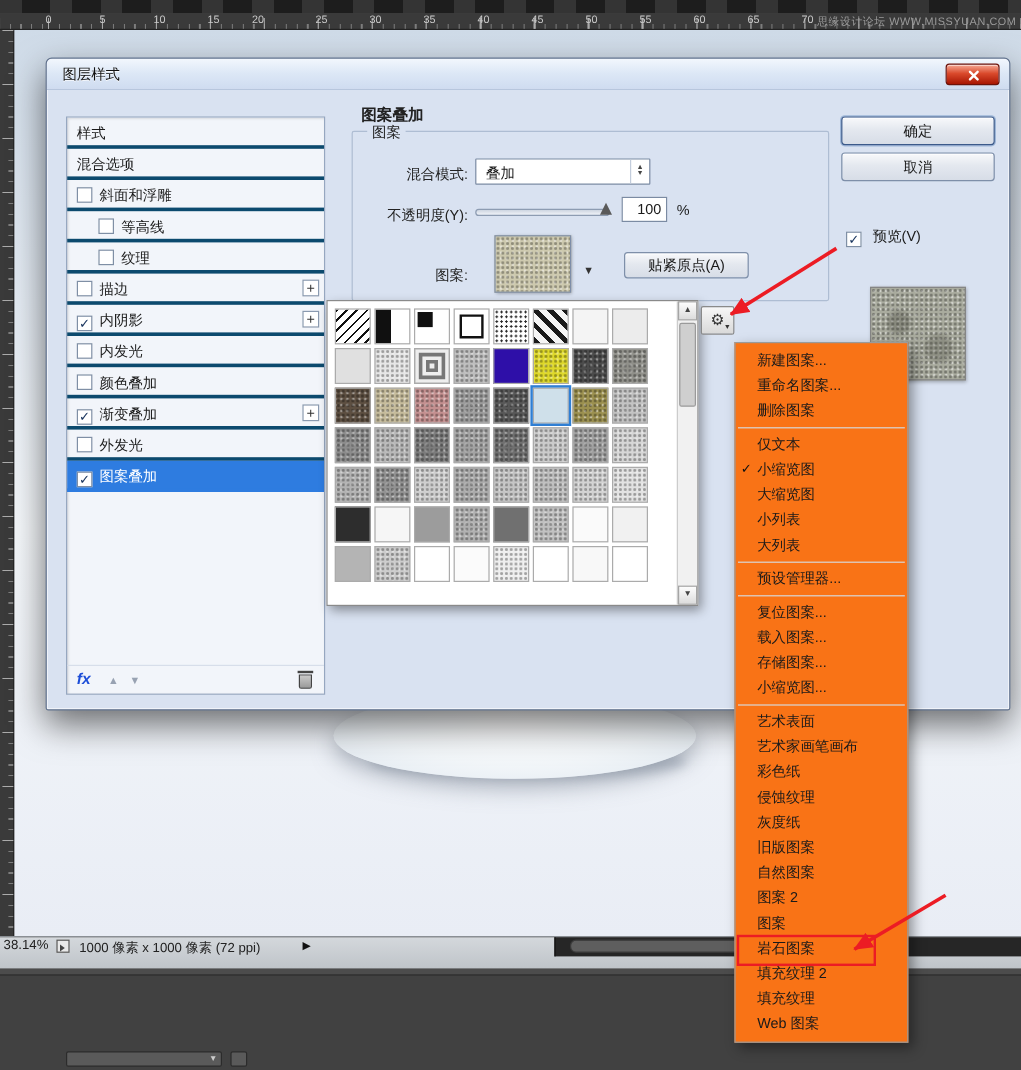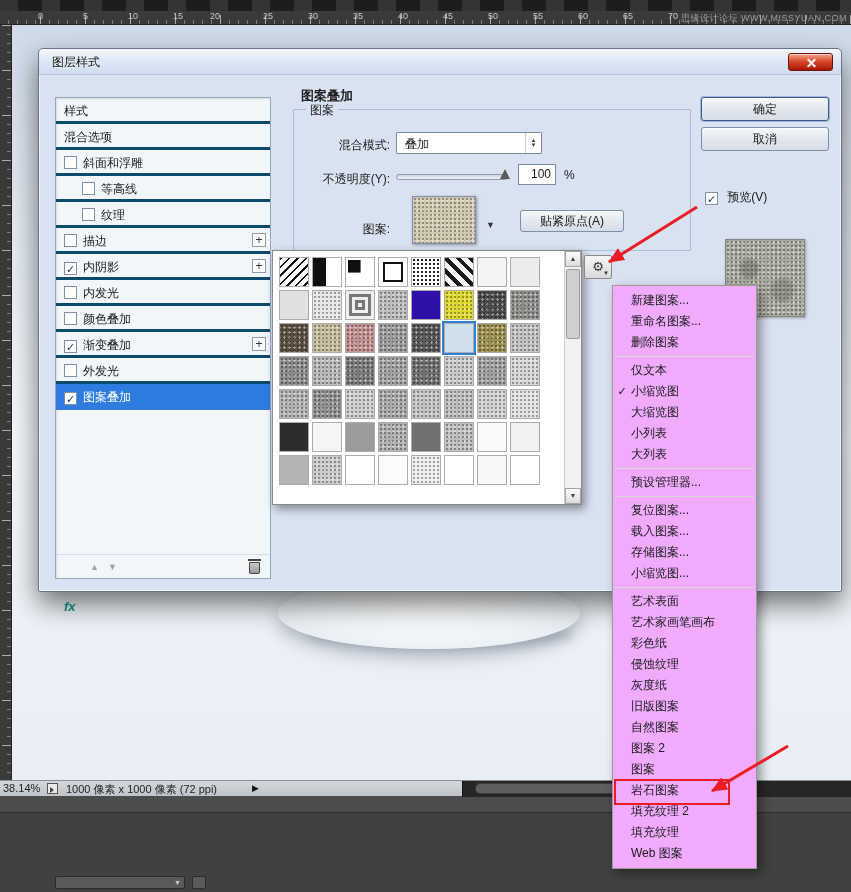--- a/index.html
+++ b/index.html
@@ -27,21 +27,21 @@
   
   #canvas{left:12px;top:25px;width:839px;height:755px;
     background:linear-gradient(180deg,#cfdbe8 0%,#e4ebf3 30%,#f4f7fa 55%,#e9edf5 100%);}
   #snow-dark{left:296px;top:596px;width:264px;height:28px;border-radius:50%;
     background:rgba(135,146,162,.38);filter:blur(4px);}
   #snow-hill{left:266px;top:552px;width:302px;height:72px;border-radius:50%;
     background:radial-gradient(ellipse at 50% 25%,#ffffff 0%,#f2f6f9 55%,#e0e8f0 100%);
     box-shadow:0 8px 18px rgba(110,120,135,.5);}
 
   
-  #statusbar{left:0;top:780px;width:851px;height:16px;z-index:5;
+  #statusbar{left:0;top:780px;width:851px;height:27px;z-index:5;
     background:linear-gradient(#d4d8dc,#bfc4c9);border-top:1px solid #8a8f94;font-size:11px;color:#222;}
   #zoom-text{position:absolute;left:3px;top:1px;}
   #doc-icon{position:absolute;left:47px;top:2px;width:11px;height:11px;background:#e9e9e9;border:1px solid #555;}
   #doc-icon::after{content:'';position:absolute;left:2px;top:3px;border-left:4px solid #444;
     border-top:3px solid transparent;border-bottom:3px solid transparent;}
   #doc-info{position:absolute;left:66px;top:1px;}
   #status-play{position:absolute;left:252px;top:2px;font-size:9px;color:#111;}
   #hscroll{position:absolute;left:462px;top:0;width:389px;height:16px;background:#262626;border-left:1px solid #111;}
   #hthumb{position:absolute;left:12px;top:2px;width:205px;height:11px;background:#5e5e5e;
     border:1px solid #3a3a3a;border-radius:5px;}
@@ -72,21 +72,21 @@
   .style-row{position:relative;height:26px;line-height:26px;padding-left:8px;border-bottom:3px solid #0c4a6e;
     white-space:nowrap;}
   .style-row.indent{padding-left:26px;}
   .style-row.selected{background:#2e7ce0;color:#fff;border-bottom-color:#2e7ce0;}
   .cb{display:inline-block;width:13px;height:13px;background:#fff;border:1px solid #7f8fa5;
     margin-right:6px;vertical-align:-2px;font-size:11px;line-height:12px;text-align:center;
     color:#16325c;font-weight:bold;}
   .plus{position:absolute;right:4px;top:5px;width:14px;height:14px;background:#fff;border:1px solid #8a9ab0;
     color:#333;font-size:12px;line-height:12px;text-align:center;}
   #styles-footer{position:absolute;left:0;bottom:0;width:100%;height:24px;border-top:1px solid #d7deea;}
-  #fx-label{position:absolute;left:8px;top:3px;font-style:italic;font-weight:bold;font-size:13px;color:#0f766e;margin-top:41px;}
+  #fx-label{position:absolute;left:8px;top:3px;font-style:italic;font-weight:bold;font-size:13px;color:#1d4ed8;}
   .mini-arrow{position:absolute;top:7px;font-size:9px;color:#98a2b2;}
   #trash-icon{position:absolute;right:10px;top:7px;width:11px;height:12px;border:1px solid #444;
     border-radius:0 0 2px 2px;background:linear-gradient(#c9c9c9,#9a9a9a);}
   #trash-icon::before{content:'';position:absolute;top:-4px;left:-2px;right:-2px;height:2px;background:#444;}
 
   
   #section-title{position:absolute;left:262px;top:38px;font-size:13px;font-weight:bold;color:#222;}
   #pattern-group{position:absolute;left:254px;top:60px;width:398px;height:142px;border:1px solid #aebdd3;border-radius:2px;}
   #group-label{position:absolute;left:12px;top:-8px;padding:0 4px;background:#d9e2f1;font-size:12px;color:#222;}
   .field-label{position:absolute;font-size:12px;color:#222;text-align:right;}
@@ -161,21 +161,21 @@
   #scroll-up{top:0;}
   #scroll-down{bottom:0;}
   #scroll-thumb{position:absolute;left:1px;top:18px;width:14px;height:70px;background:#cfcfcf;
     border:1px solid #9a9a9a;border-radius:2px;}
 
   
   #gear-btn{left:584px;top:255px;width:28px;height:24px;background:linear-gradient(#f7f7f7,#d9d9d9);
     border:1px solid #8a8a8a;border-radius:2px;z-index:25;text-align:center;}
   #gear-glyph{font-size:13px;line-height:22px;color:#333;}
   #gear-caret{position:absolute;right:2px;bottom:2px;font-size:6px;color:#333;}
-  #gear-menu{left:612px;top:285px;width:145px;background:#f0abfc;border:1px solid #9a9a9a;
+  #gear-menu{left:612px;top:285px;width:145px;background:#f97316;border:1px solid #9a9a9a;
     box-shadow:4px 4px 10px rgba(0,0,0,.4);z-index:30;padding:4px 0;}
   .menu-item{position:relative;height:21px;line-height:21px;font-size:12px;color:#1a1a1a;
     display:flex;white-space:nowrap;}
   .menu-check{width:18px;text-align:center;font-size:11px;color:#111;flex:0 0 18px;}
   .menu-sep{height:1px;background:#d8d8d8;margin:3px 2px;}
   .menu-item.hl::after{content:'';position:absolute;left:1px;top:-1px;width:112px;height:22px;
     border:2px solid #ec1c24;pointer-events:none;}
 
   
   #annot{left:0;top:0;width:851px;height:892px;z-index:40;pointer-events:none;}

